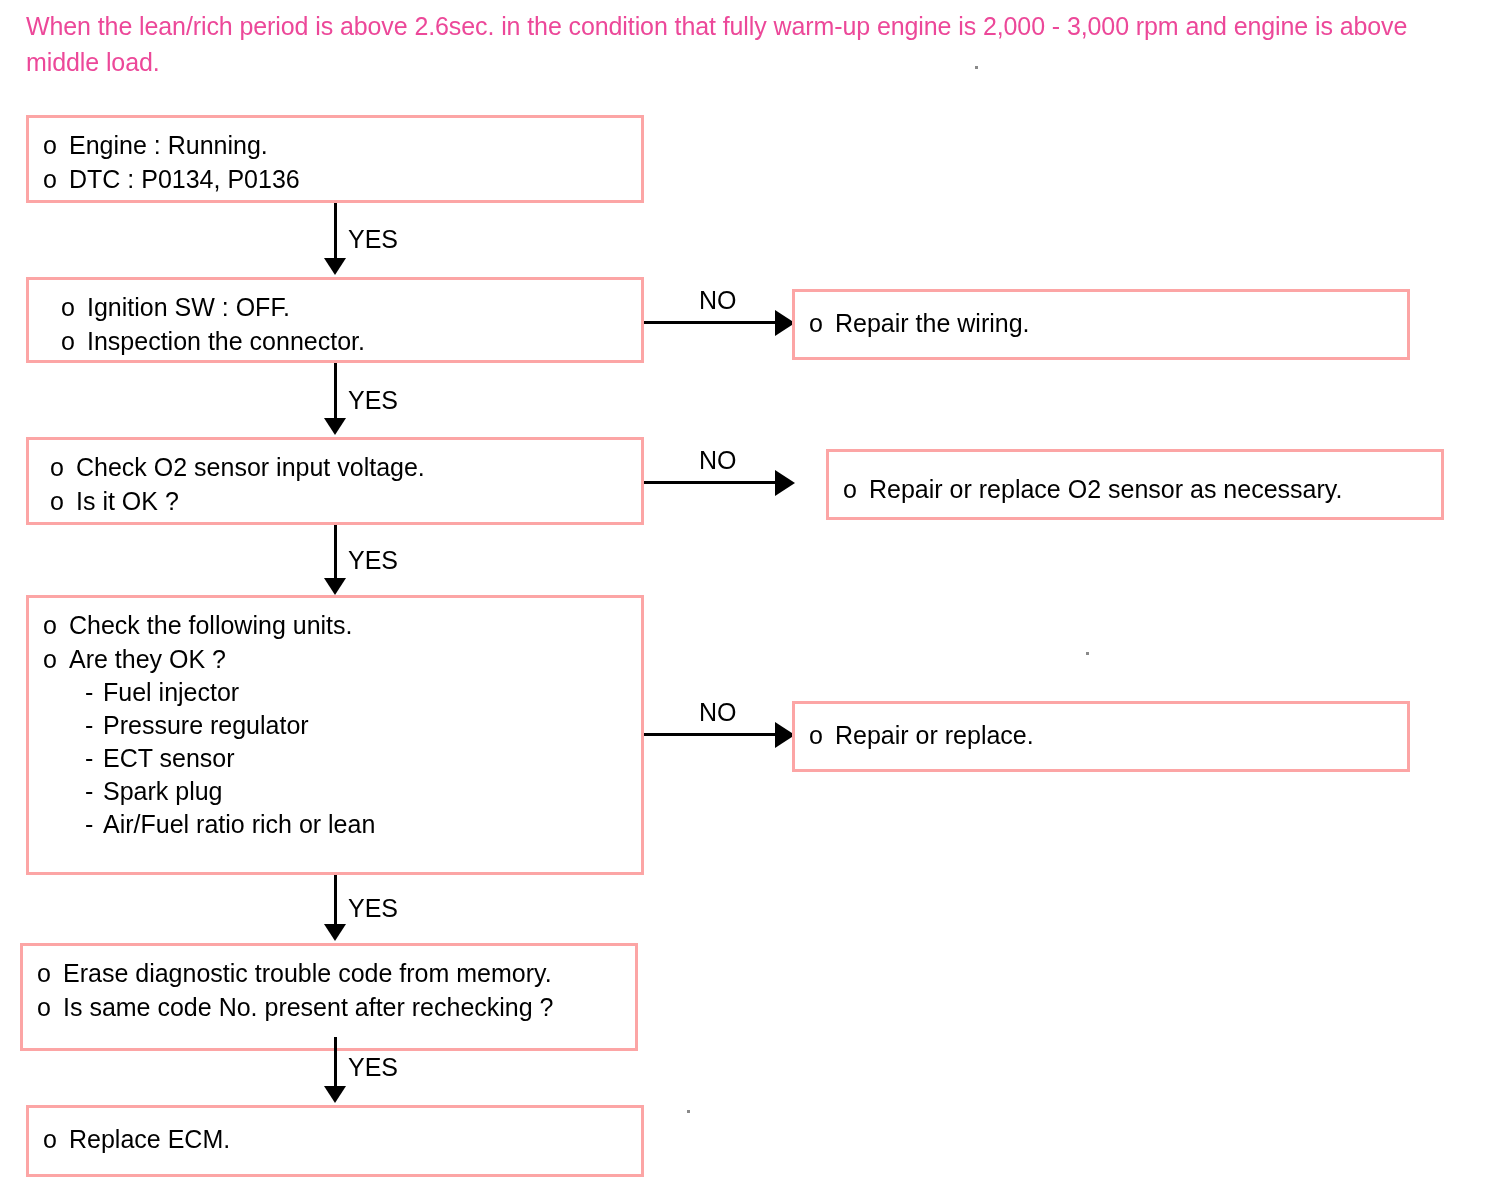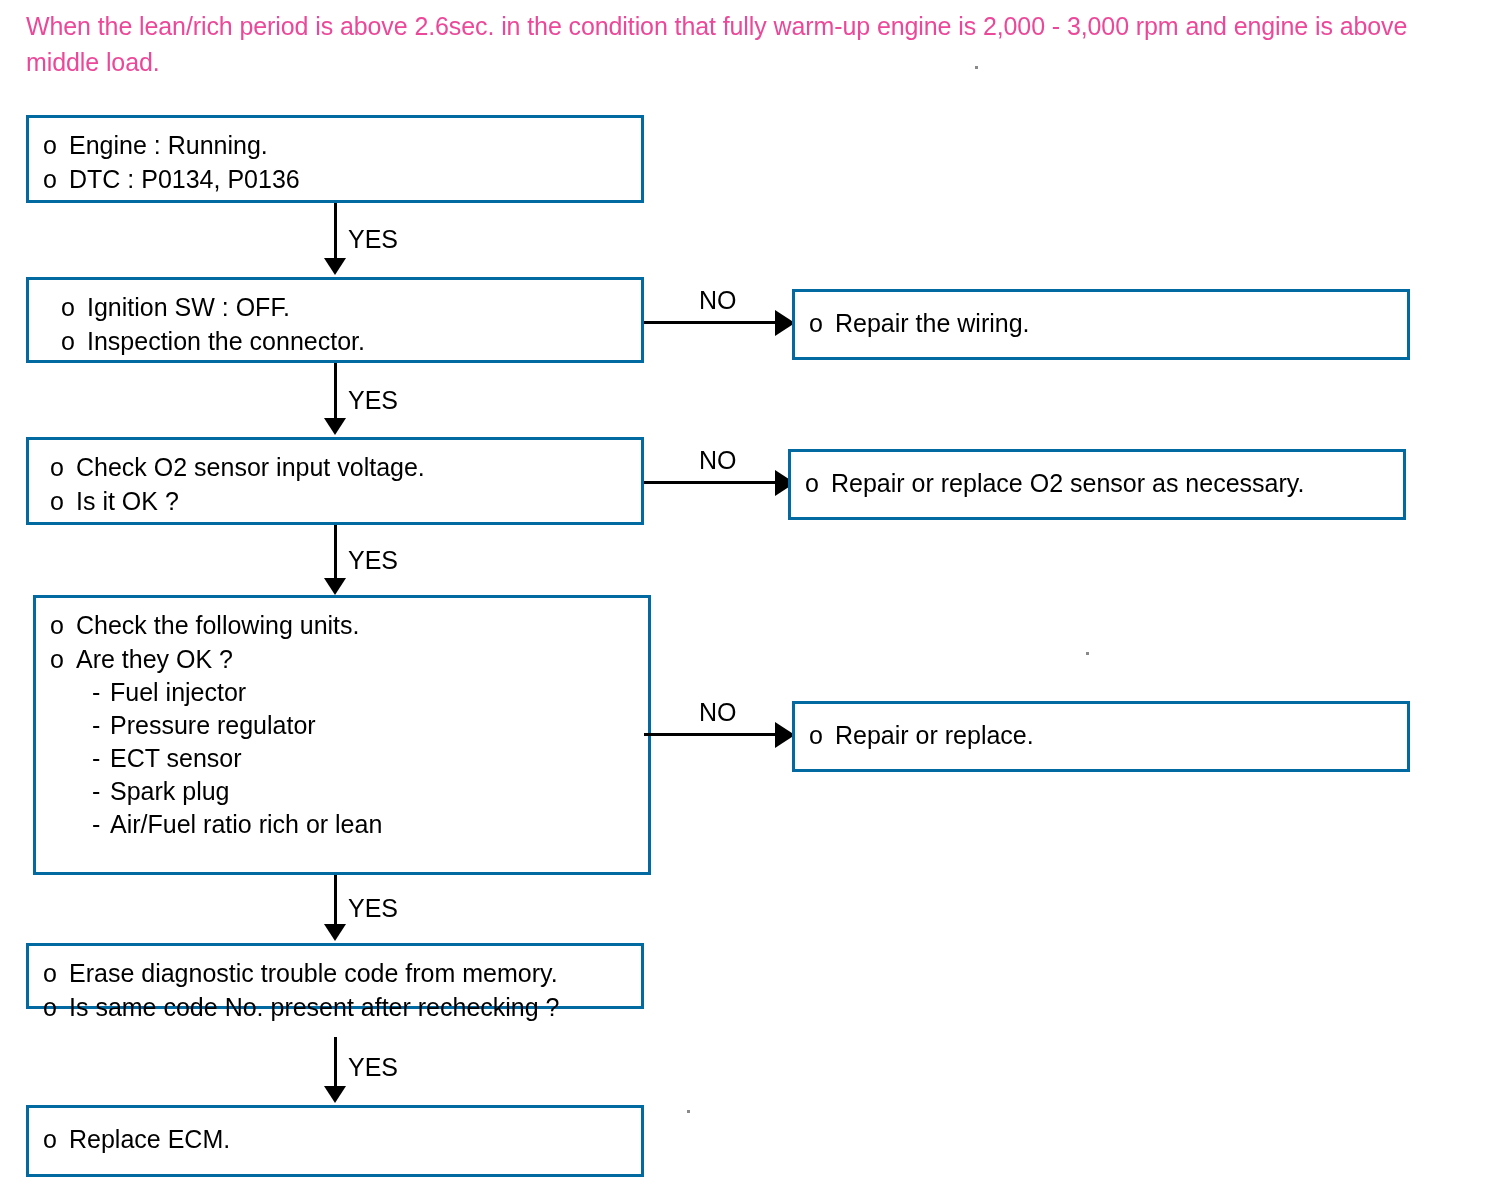--- a/index.html
+++ b/index.html
@@ -31,21 +31,21 @@
     font-size: 25px;
     line-height: 36px;
     letter-spacing: -0.1px;
     color: #ec4899;
   }
 
   
   .box {
     position: absolute;
     box-sizing: border-box;
-    border: 3px solid #0369a1;
+    border: 3px solid #fca5a5;
     background: #fff;
     padding: 10px 14px 8px 14px;
   }
   .box .line {
     display: block;
     font-size: 25px;
     line-height: 34px;
     white-space: pre;
   }
   .box .line .bullet {
@@ -137,29 +137,29 @@
 
   <div class="box" style="left:26px; top:437px; width:618px; height:88px;padding-left:21px;">
     <span class="line"><span class="bullet">o</span><span>Check O2 sensor input voltage.</span></span>
     <span class="line"><span class="bullet">o</span><span>Is it OK ?</span></span>
   </div>
 
   <div class="hline" style="left:644px; top:481px; width:146px;"></div>
   <div class="arrow-right" style="left:775px; top:470px;"></div>
   <div class="edge-label" style="left:699px; top:446px;">NO</div>
 
-  <div class="box" style="left:788px; top:449px; width:618px; height:71px; padding-top:14px;">
+  <div class="box" style="left:826px; top:449px; width:618px; height:71px; padding-top:20px;">
     <span class="line"><span class="bullet">o</span><span>Repair or replace O2 sensor as necessary.</span></span>
   </div>
 
   <div class="vline" style="left:334px; top:525px; height:56px;"></div>
   <div class="arrow-down" style="left:324px; top:578px;"></div>
   <div class="edge-label" style="left:348px; top:546px;">YES</div>
 
-  <div class="box" style="left:26px; top:595px; width:618px; height:280px;margin-left:7px;">
+  <div class="box" style="left:26px; top:595px; width:618px; height:280px;">
     <span class="line"><span class="bullet">o</span><span>Check the following units.</span></span>
     <span class="line"><span class="bullet">o</span><span>Are they OK ?</span></span>
     <span class="sub"><span class="dash">-</span><span>Fuel injector</span></span>
     <span class="sub"><span class="dash">-</span><span>Pressure regulator</span></span>
     <span class="sub"><span class="dash">-</span><span>ECT sensor</span></span>
     <span class="sub"><span class="dash">-</span><span>Spark plug</span></span>
     <span class="sub"><span class="dash">-</span><span>Air/Fuel ratio rich or lean</span></span>
   </div>
 
   <div class="hline" style="left:644px; top:733px; width:146px;"></div>
@@ -167,21 +167,21 @@
   <div class="edge-label" style="left:699px; top:698px;">NO</div>
 
   <div class="box" style="left:792px; top:701px; width:618px; height:71px; padding-top:14px;">
     <span class="line"><span class="bullet">o</span><span>Repair or replace.</span></span>
   </div>
 
   <div class="vline" style="left:334px; top:875px; height:51px;"></div>
   <div class="arrow-down" style="left:324px; top:924px;"></div>
   <div class="edge-label" style="left:348px; top:894px;">YES</div>
 
-  <div class="box" style="left:26px; top:943px; width:618px; height:66px; ">
+  <div class="box" style="left:20px; top:943px; width:618px; height:108px; ">
     <span class="line"><span class="bullet">o</span><span>Erase diagnostic trouble code from memory.</span></span>
     <span class="line"><span class="bullet">o</span><span>Is same code No. present after rechecking ?</span></span>
   </div>
 
   <div class="vline" style="left:334px; top:1037px; height:52px;"></div>
   <div class="arrow-down" style="left:324px; top:1086px;"></div>
   <div class="edge-label" style="left:348px; top:1053px;">YES</div>
 
   <div class="box" style="left:26px; top:1105px; width:618px; height:72px; padding-top:14px;">
     <span class="line"><span class="bullet">o</span><span>Replace ECM.</span></span>

